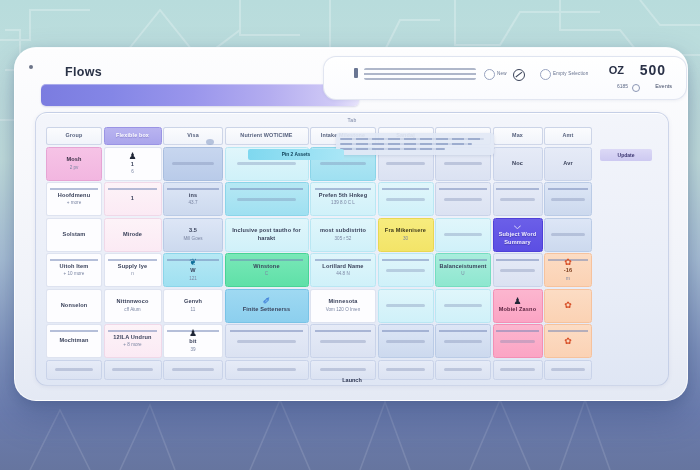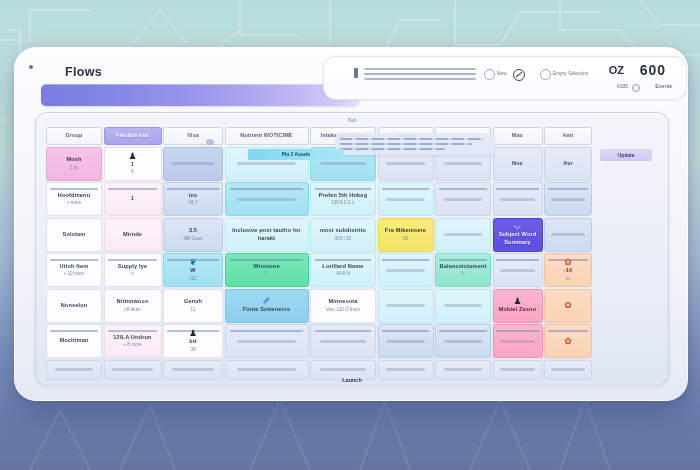--- a/index.html
+++ b/index.html
@@ -218,21 +218,21 @@
 
       <span class="radio r1"></span>
       <span class="rlab l1 blurtext">New</span>
 
       <span class="radio-dark"></span>
 
       <span class="radio r3"></span>
       <span class="rlab l3 blurtext">Empty Selection</span>
 
       <span id="tb-mark">OZ</span>
-      <span id="tb-logo">600</span>
+      <span id="tb-logo">500</span>
       <span id="tb-sub1" class="blurtext">6185</span>
       <span id="tb-subdot"></span>
       <span id="tb-sub2" class="blurtext">Events</span>
     </div>
   </div>
 
   <div id="sheet">
     <div id="sheet-caption">Tab</div>
 
     <div id="grid">

